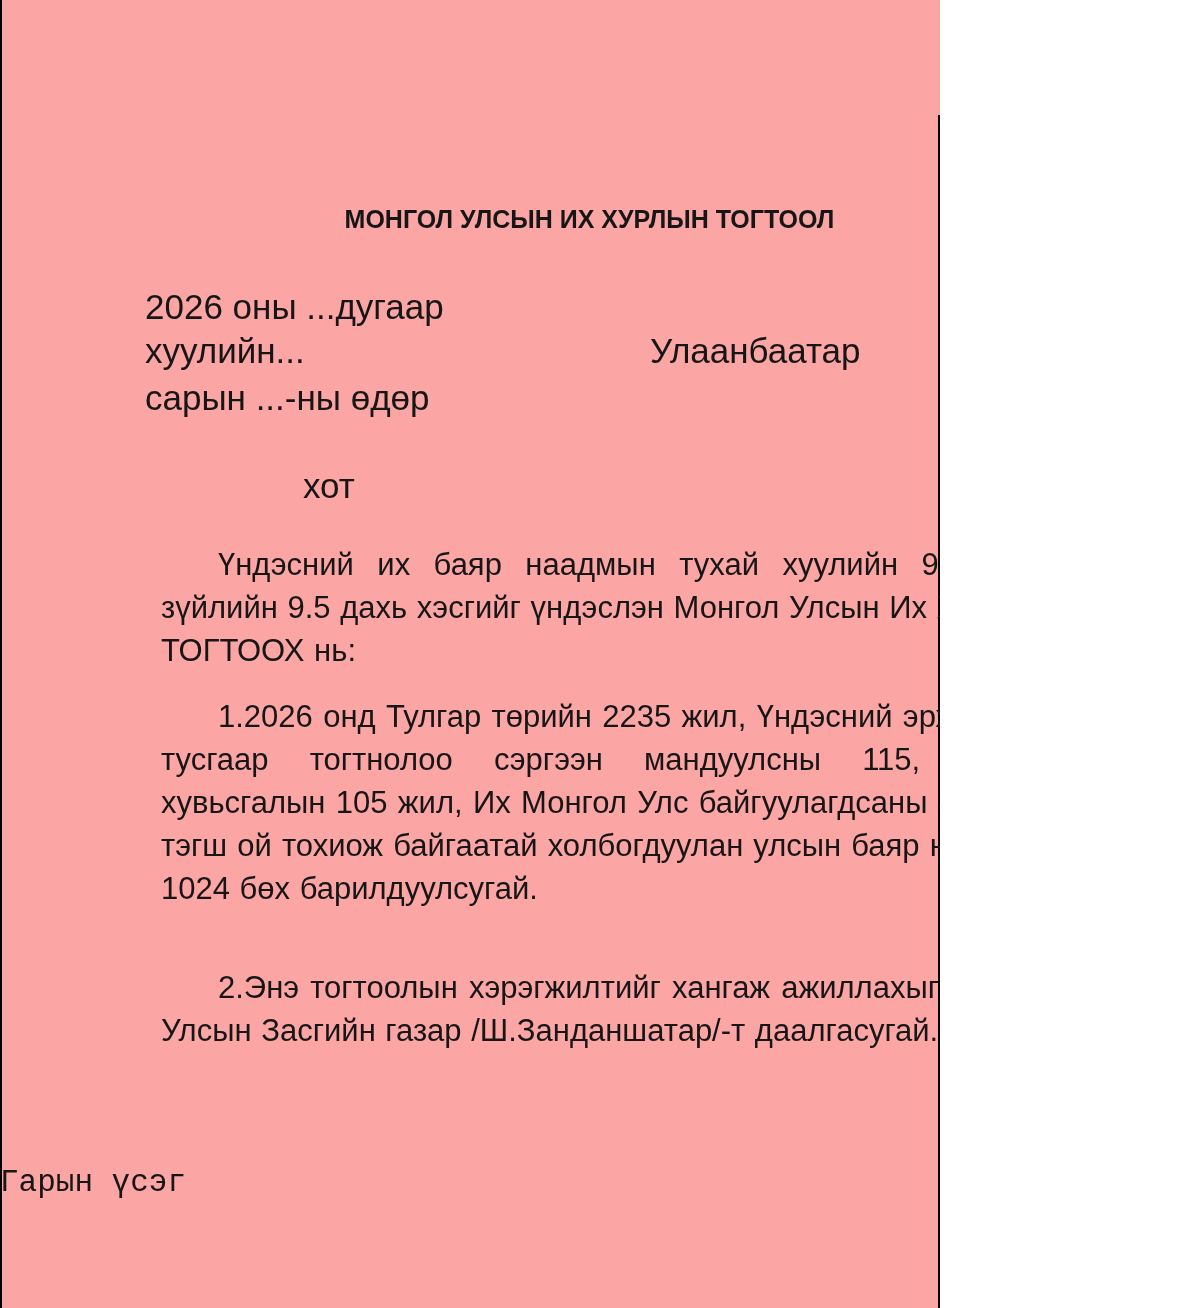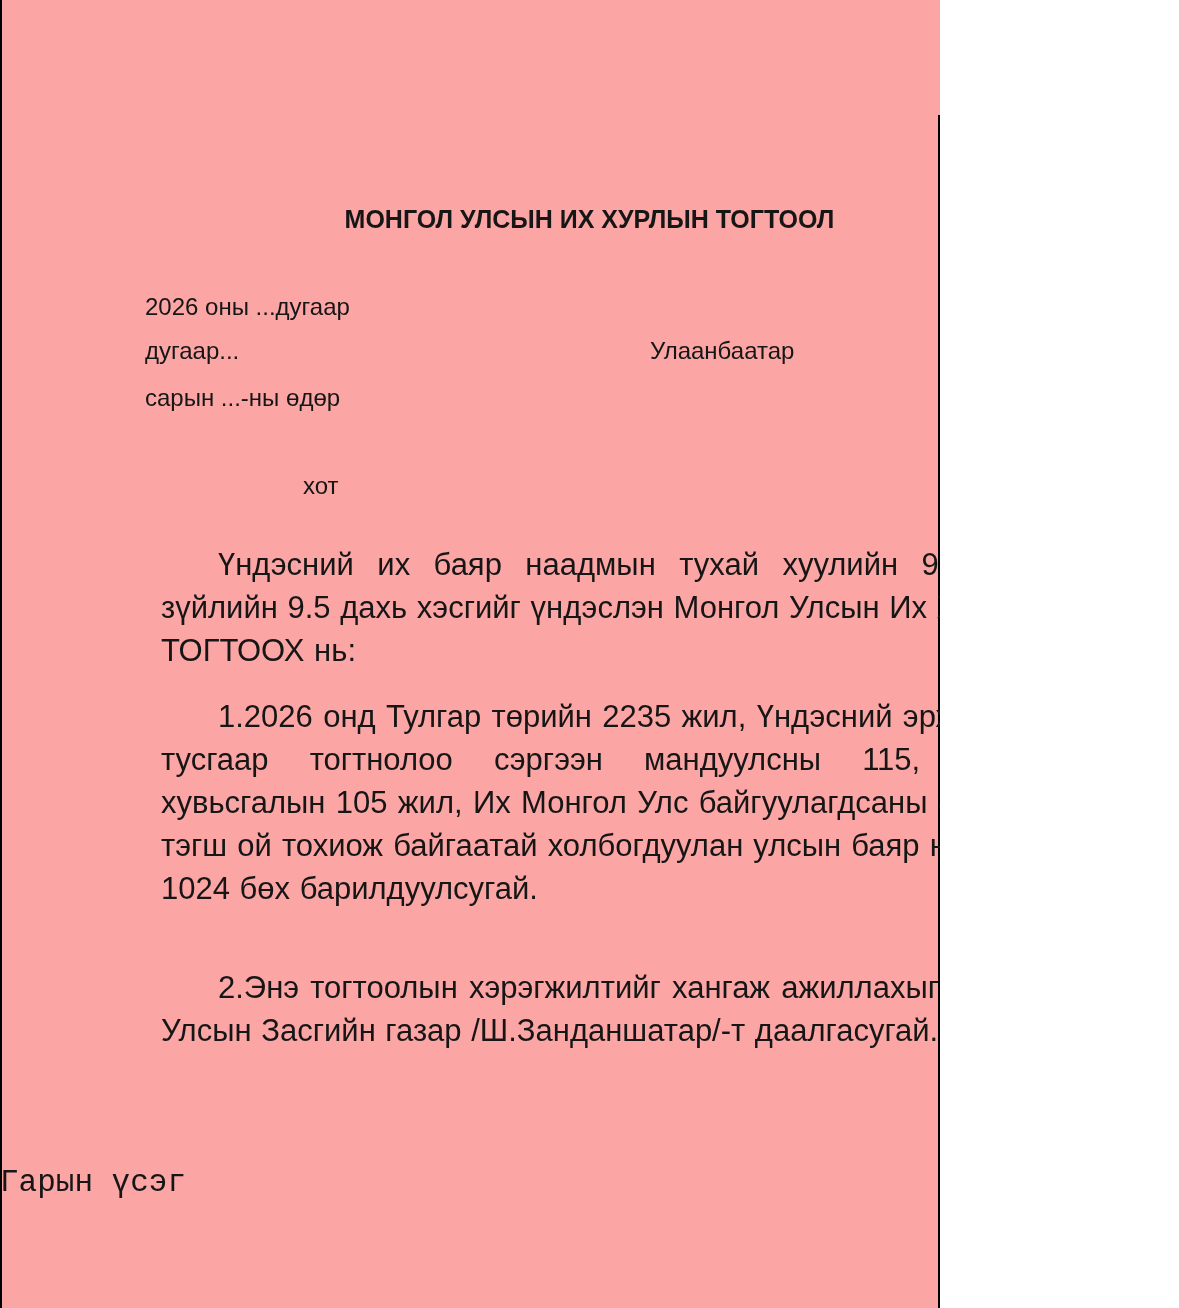--- a/index.html
+++ b/index.html
@@ -26,21 +26,21 @@
     font-size: 31px; line-height: 38px;
   }
   .title {
     position: absolute; top: 198px; left: 0;
     width: 1179px; margin: 0;
     text-align: center;
     font-size: 25px; font-weight: bold; line-height: 42px;
   }
   .hline {
     position: absolute;
-    font-size: 24px; line-height: 38px;
+    font-size: 35px; line-height: 38px;
     white-space: nowrap;
   }
   .l1 { top: 288px; left: 145px; }
   .l2 { top: 332px; left: 145px; }
   .city { top: 332px; left: 650px; }
   .l3 { top: 379px; left: 145px; }
   .city2 { top: 423px; left: 303px; margin-top: 44px; }
   .para {
     position: absolute; left: 145px; width: 895px;
     margin: 16px;
@@ -65,21 +65,21 @@
 <div class="page">
   <div class="edge-left"></div>
   <div class="edge-right"></div>
 
   <div class="draft">Төсөл</div>
 
   <h1 class="title">МОНГОЛ УЛСЫН ИХ ХУРЛЫН ТОГТООЛ</h1>
 
   <div class="hline l1">2026 оны ...дугаар</div>
 
-  <div class="hline l2">дугаар...</div>
+  <div class="hline l2">хуулийн...</div>
 
   <div class="hline l3">сарын ...-ны өдөр</div>
 
   <div class="hline city">Улаанбаатар</div>
 
   <div class="hline city2">хот</div>
 
   <p class="para p1">Үндэсний их баяр наадмын тухай хуулийн 9 дүгээр зүйлийн 9.5 дахь хэсгийг үндэслэн Монгол Улсын Их Хурлаас ТОГТООХ нь:</p>
 
   <p class="para p2">1.2026 онд Тулгар төрийн 2235 жил, Үндэсний эрх чөлөө, тусгаар тогтнолоо сэргээн мандуулсны 115, Ардын хувьсгалын 105 жил, Их Монгол Улс байгуулагдсаны 820 жил тэгш ой тохиож байгаатай холбогдуулан улсын баяр наадамд 1024 бөх барилдуулсугай.</p>

